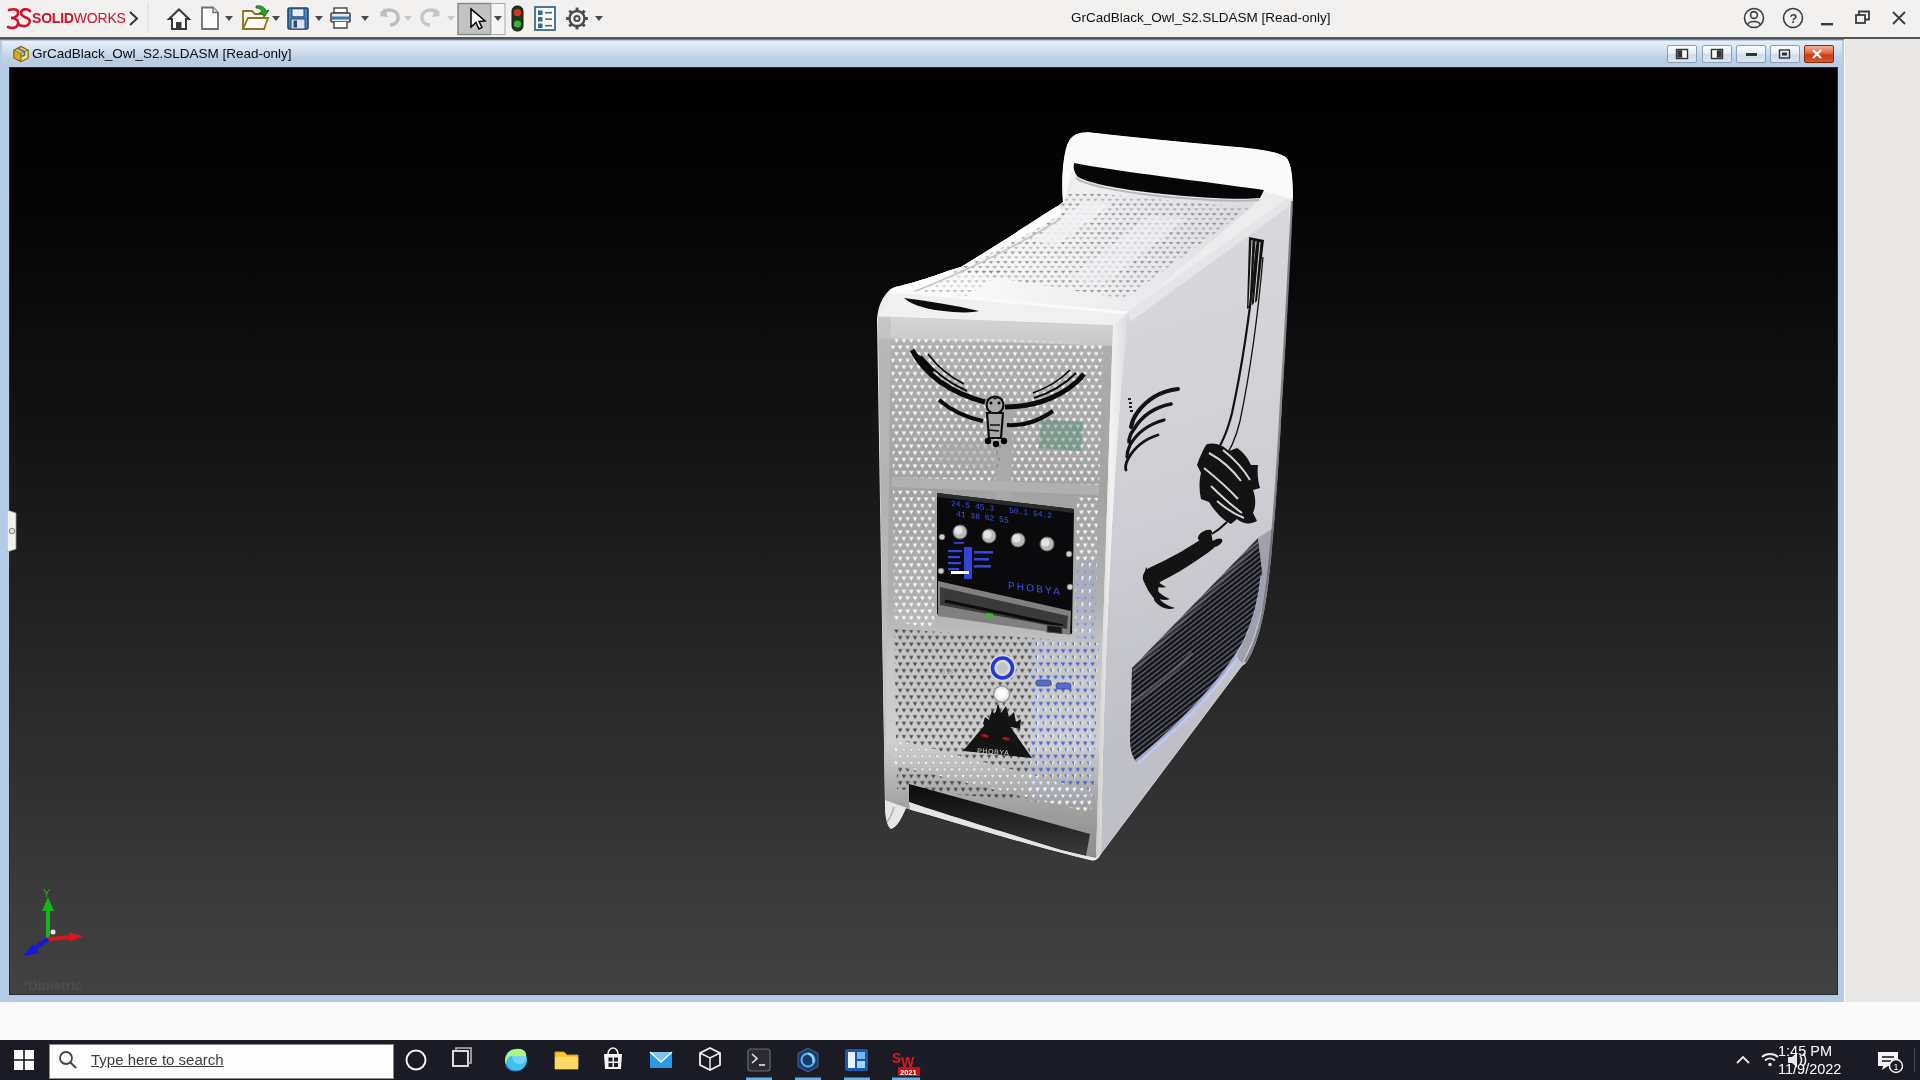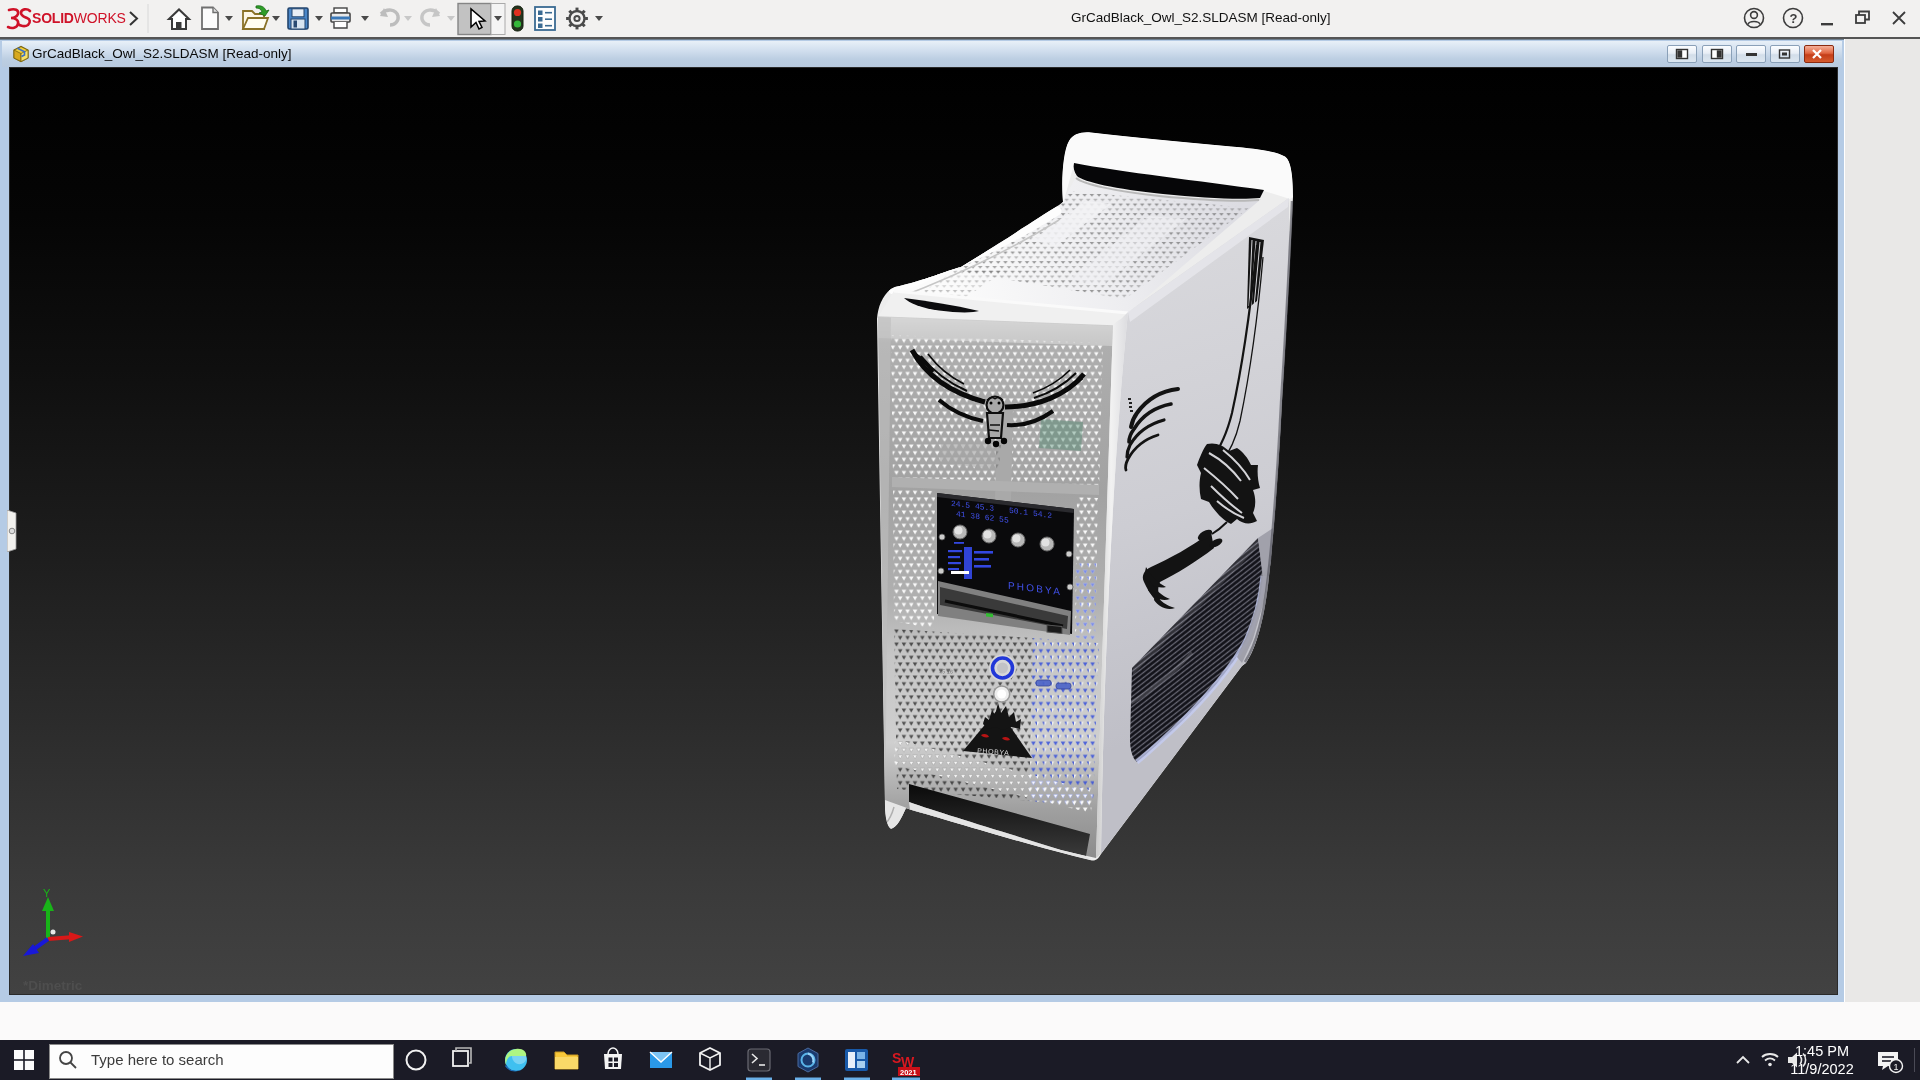--- a/index.html
+++ b/index.html
@@ -10,22 +10,22 @@
   #mdi-right{left:1845px;top:39px;width:75px;height:963px;background:#e9e8e7;}
   #mdi-bottom{left:0;top:1002px;width:1920px;height:38px;background:#fbfafa;}
   #child{left:0;top:39px;width:1844px;height:962px;background:#b5cbe5;border-top:1px solid #708090;}
   #ctitle{left:2px;top:1px;width:1840px;height:26px;
     background:linear-gradient(#e8f0f8 0%,#cfdded 40%,#bccee2 70%,#b8cadf 100%);}
   #ctext{left:30px;top:5px;font-size:13.5px;color:#0a0a0a;}
   #viewport{left:9px;top:27px;width:1827px;height:926px;border:1px solid #2a2a2a;box-sizing:content-box;
     background:linear-gradient(#000 0%,#050505 16%,#101010 34%,#1d1d1d 52%,#2b2b2b 70%,#3a3a3a 88%,#424242 100%);}
   #taskbar{left:0;top:1040px;width:1920px;height:40px;background:#1b1b26;}
   #searchbox{left:49px;top:1044px;width:345px;height:35px;background:#fdfdfd;border:1px solid #8a8a8a;box-sizing:border-box;}
-  #searchtext{left:91px;top:1051px;font-size:15px;color:#3c3c3c;}
-  .ttxt{color:#fff;font-size:14.5px;text-align:center;}
+  #searchtext{left:91px;top:1051px;font-size:15px;color:#3c3c3c;text-decoration:underline;}
+  .ttxt{color:#fff;font-size:14.5px;text-align:left;}
   .cbtn{position:absolute;top:4px;width:30px;height:18px;border:1px solid #8aa0b8;border-radius:2px;
     background:linear-gradient(#fbfdff,#e8eef6 45%,#d2dde9 55%,#dde7f1);box-sizing:border-box;}
 </style>
 </head>
 <body>
 <div class="abs" id="toolbar"></div>
 <div class="abs" id="apptitle">GrCadBlack_Owl_S2.SLDASM [Read-only]</div>
 <svg class="abs" style="left:0;top:0" width="1920" height="38" viewBox="0 0 1920 38">
  <g fill="none" stroke="#cf1228" stroke-width="2.6" stroke-linecap="round">
   <path d="M9,10 C15,8 19,10 18,14 C17,17 13,18 11,18 C15,18 19,20 18,24 C17,28 12,29 8,27"></path>

